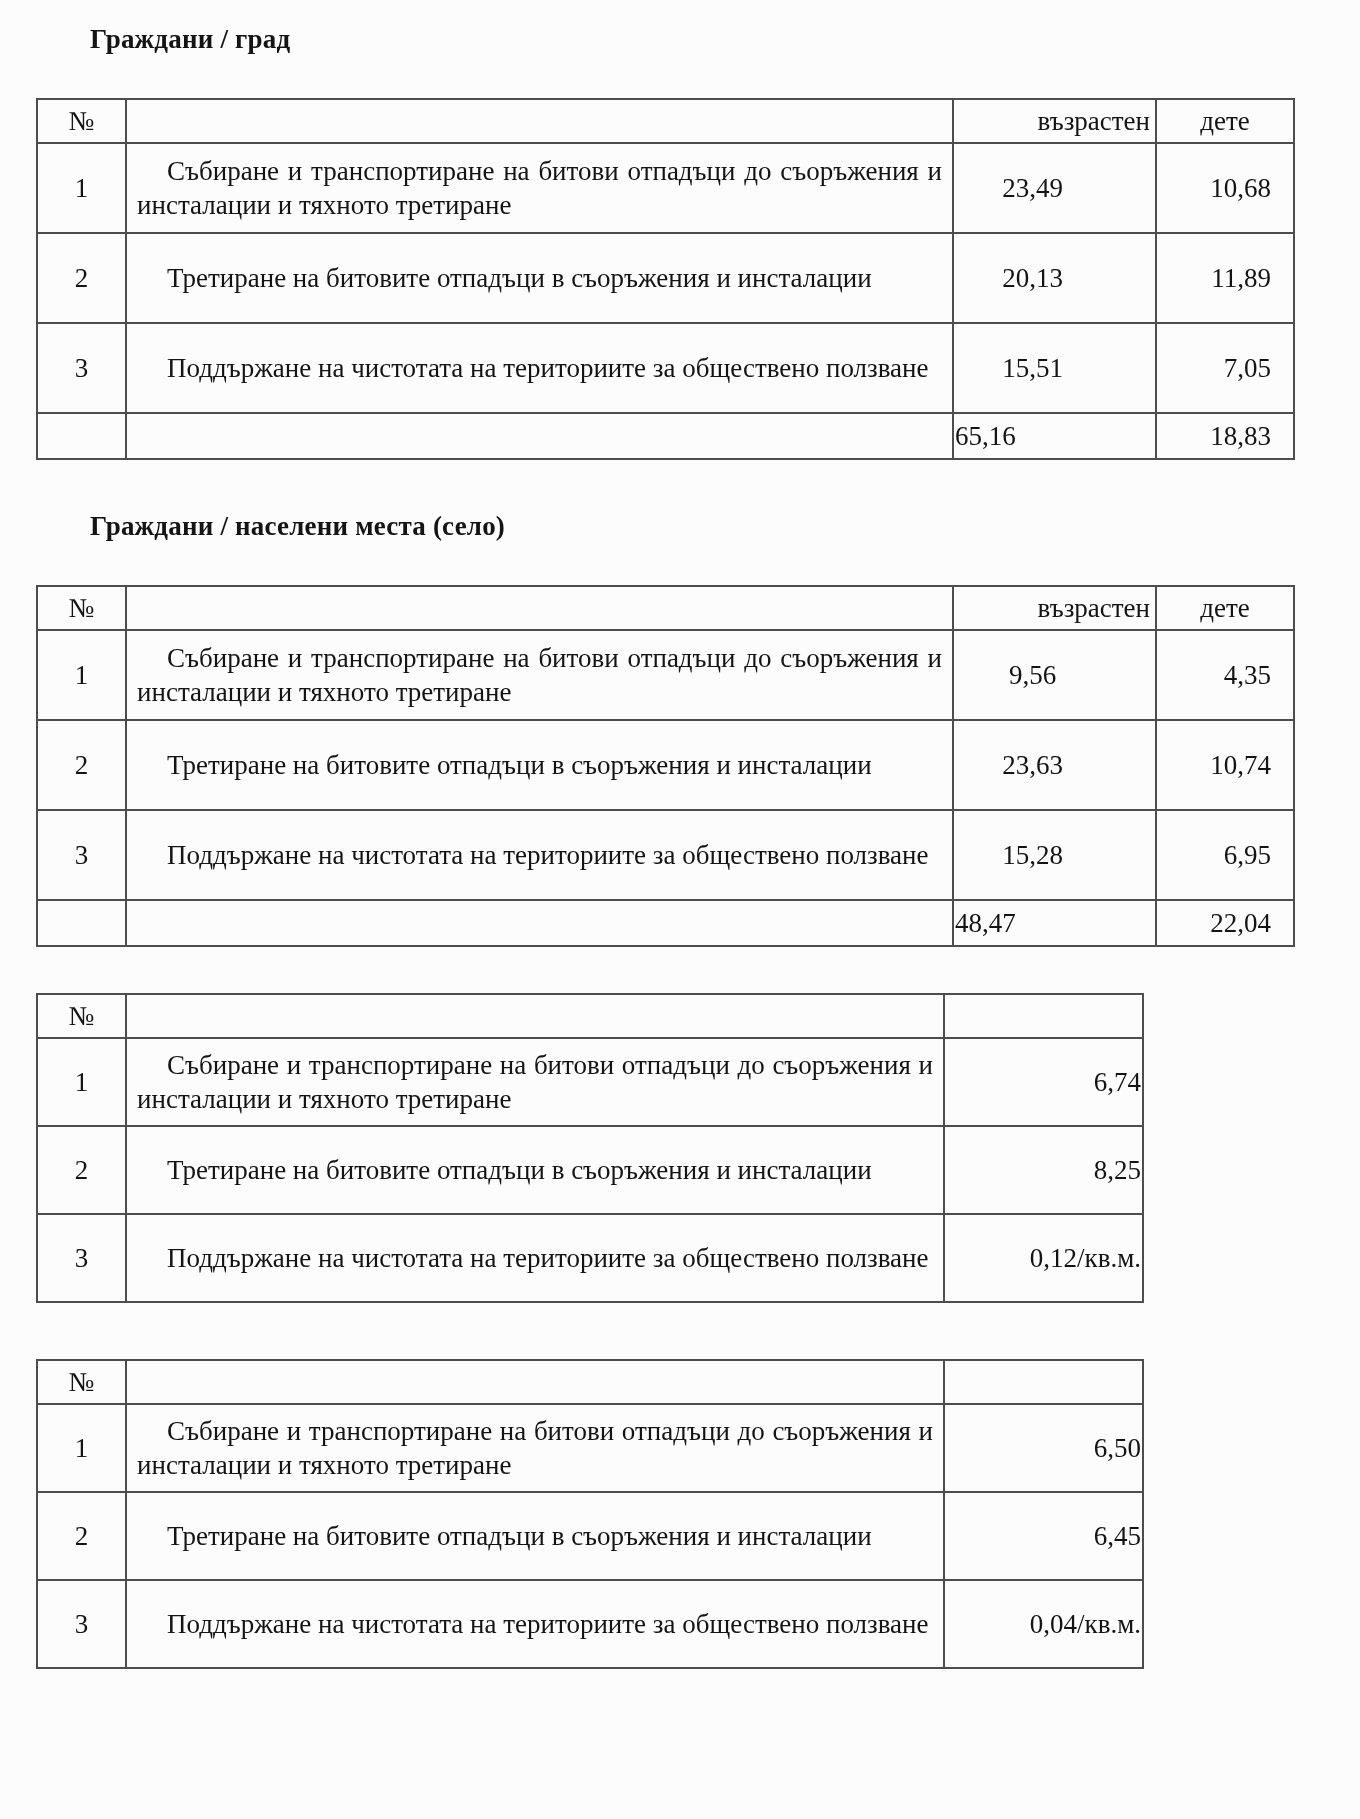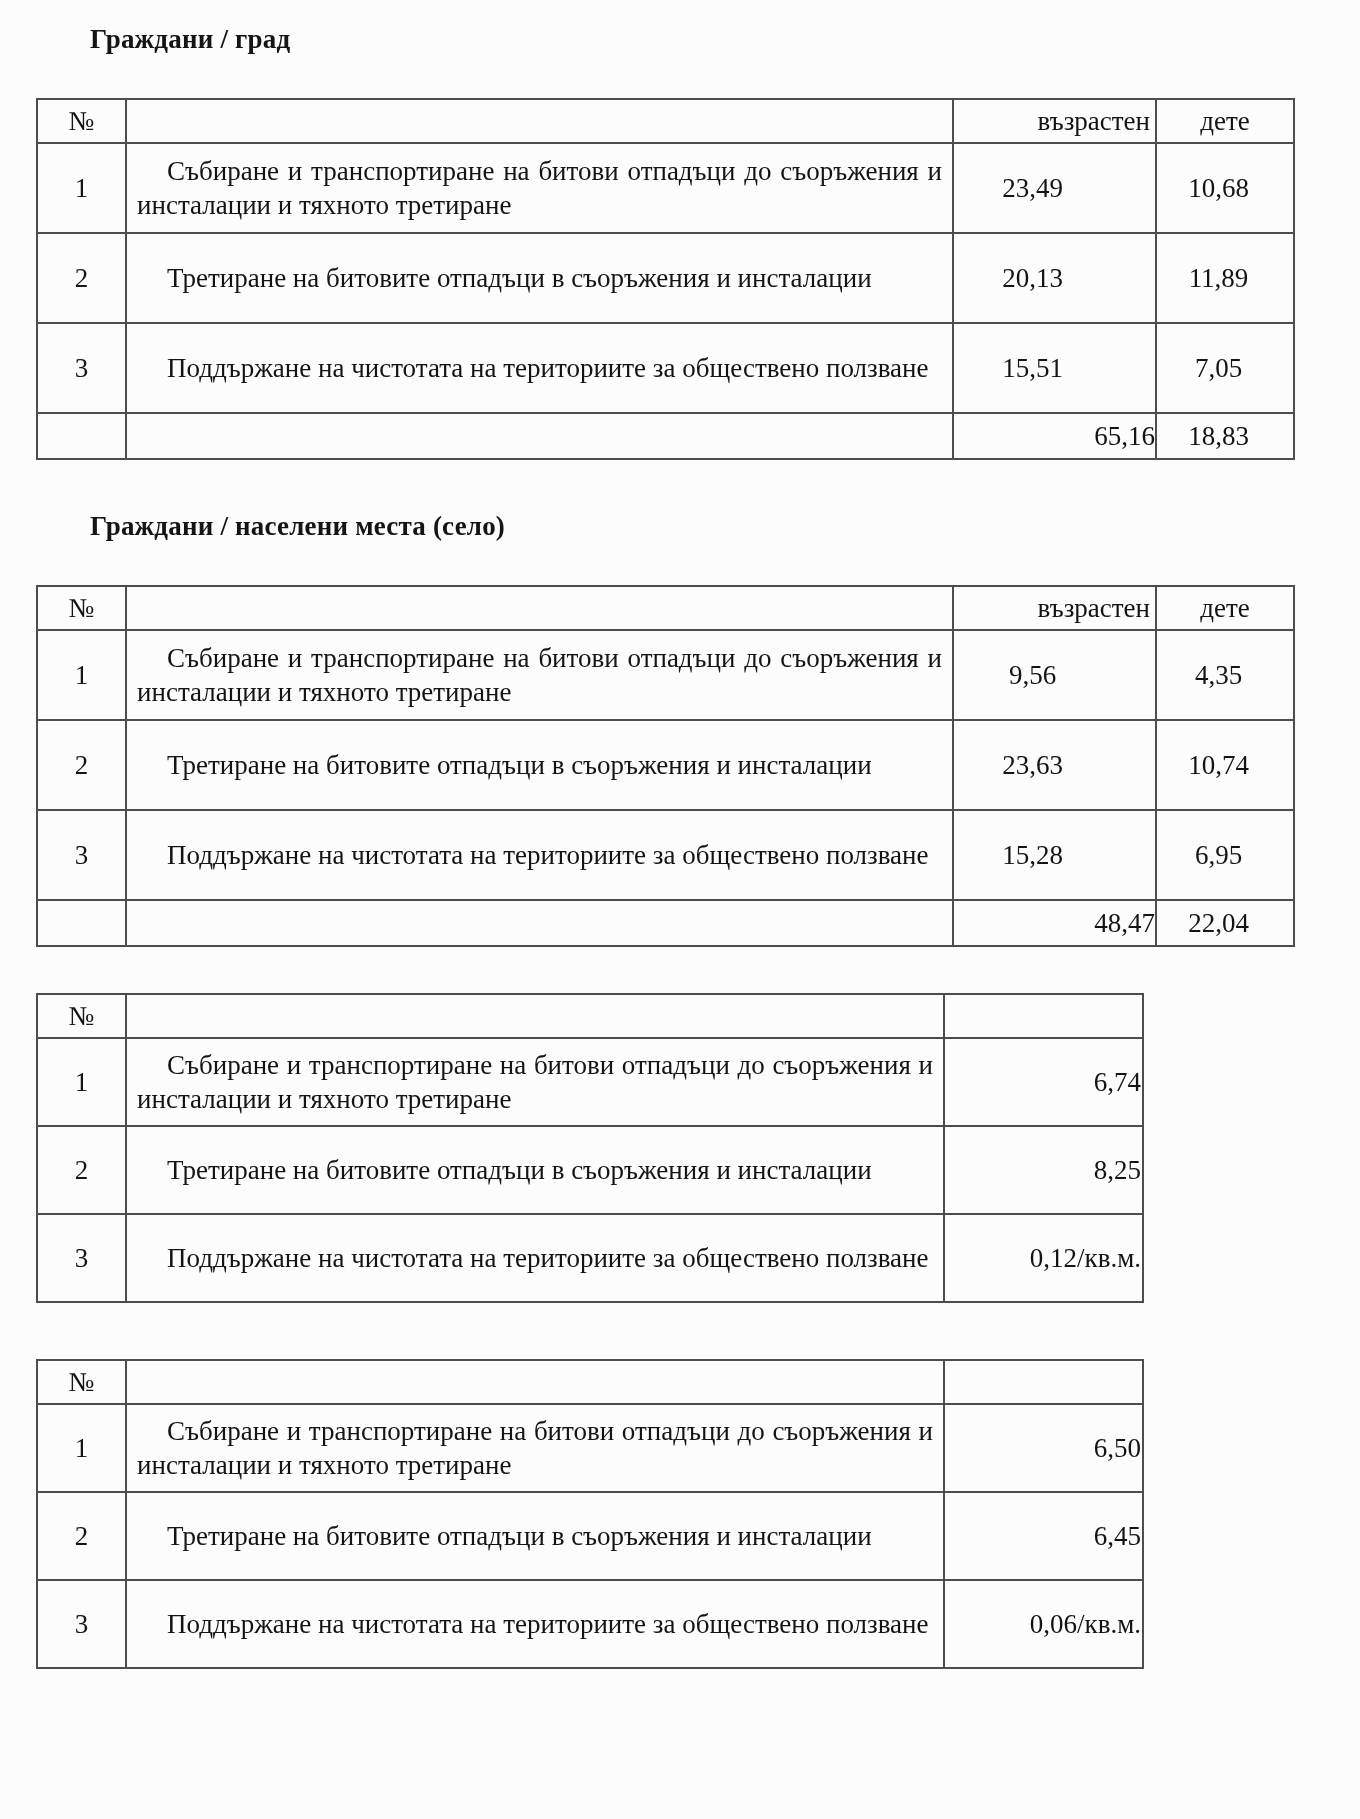--- a/index.html
+++ b/index.html
@@ -56,22 +56,22 @@
   td.c-desc{
     text-align:justify;
     padding:4px 10px;
     font-size:26px;
     line-height:34px;
     text-indent:30px;
   }
   td.c-adult-h{text-align:right;padding-right:5px;border-radius:21px;}
   td.c-child-h{text-align:center;}
   td.c-adult{text-align:center;padding-right:45px;}
-  td.c-adult-t{text-align:right;padding-right:0;}
-  td.c-child{text-align:center;padding-right:14px;}
+  td.c-adult-t{text-align:left;padding-right:0;}
+  td.c-child{text-align:right;padding-right:22px;}
   td.c-val{text-align:right;padding-left:36px;}
 </style>
 </head>
 <body>
 
 <div class="doc">
 
   <section>
     <h2 class="section-title">Граждани / град</h2>
     <table class="tariff">
@@ -211,19 +211,19 @@
         <td class="c-val">6,50</td>
       </tr>
       <tr class="r-data-n">
         <td class="c-num">2</td>
         <td class="c-desc">Третиране на битовите отпадъци в съоръжения и инсталации</td>
         <td class="c-val">6,45</td>
       </tr>
       <tr class="r-data-n">
         <td class="c-num">3</td>
         <td class="c-desc">Поддържане на чистотата на териториите за обществено ползване</td>
-        <td class="c-val">0,06/кв.м.</td>
+        <td class="c-val">0,04/кв.м.</td>
       </tr>
     </tbody>
       </table>
   </section>
 
 </div>
 
 </body></html>

